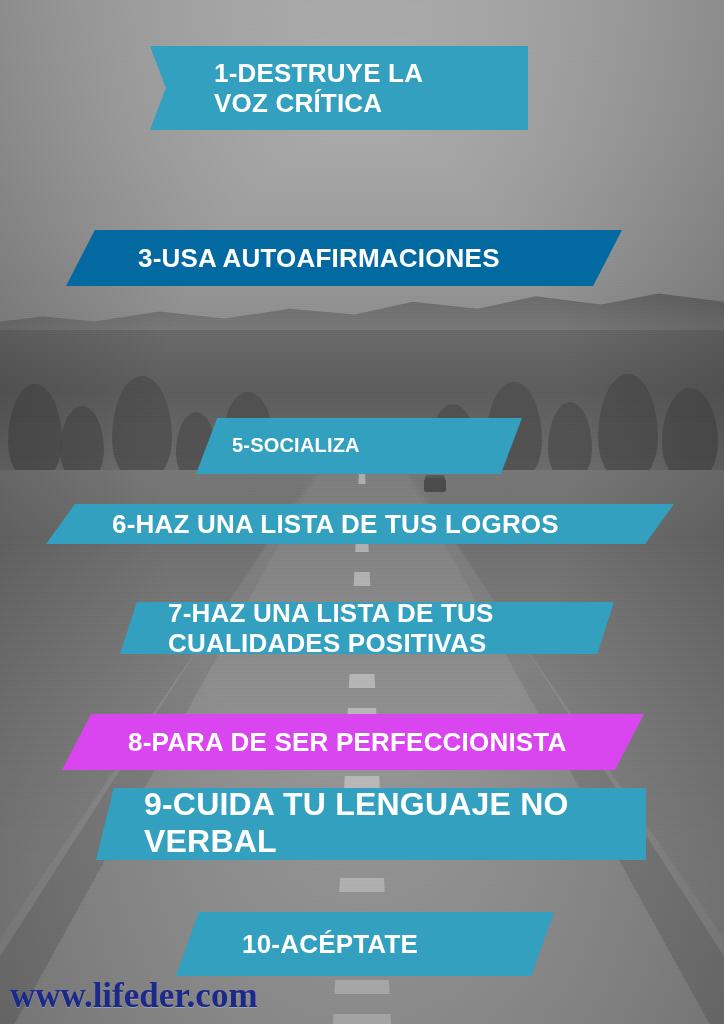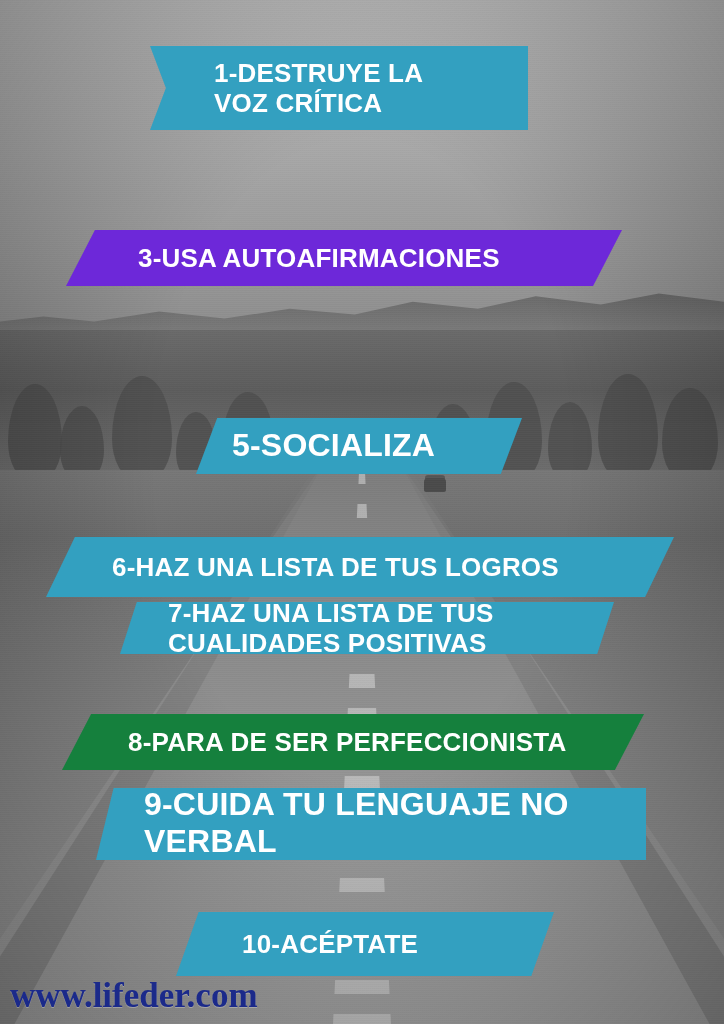--- a/index.html
+++ b/index.html
@@ -184,47 +184,47 @@
 
     <div class="banner" style="left:150px; top:46px; width:378px; height:84px; padding-left:64px; font-size:26px;
                 background:#33a0c0;
                 clip-path: polygon(0% 0%, 100% 0%, 100% 100%, 0% 100%, 4.2% 50%);">
       <span class="txt">1-DESTRUYE LA
 VOZ CRÍTICA</span>
     </div>
 
 
     <div class="banner" style="left:66px; top:230px; width:556px; height:56px; padding-left:72px; font-size:26px;
-                background:#6d28d9;
+                background:#0369a1;
                 clip-path: polygon(5.2% 0%, 100% 0%, 94.8% 100%, 0% 100%);">
       <span class="txt">3-USA AUTOAFIRMACIONES</span>
     </div>
 
 
-    <div class="banner" style="left:196px; top:418px; width:326px; height:56px; padding-left:36px; font-size:32px;
+    <div class="banner" style="left:196px; top:418px; width:326px; height:56px; padding-left:36px; font-size:20px;
                 background:#33a0c0;
                 clip-path: polygon(6.5% 0%, 100% 0%, 93.5% 100%, 0% 100%);">
       <span class="txt">5-SOCIALIZA</span>
     </div>
 
-    <div class="banner" style="left:46px; top:537px; width:628px; height:60px; padding-left:66px; font-size:26px;
+    <div class="banner" style="left:46px; top:504px; width:628px; height:40px; padding-left:66px; font-size:26px;
                 background:#33a0c0;
                 clip-path: polygon(4.6% 0%, 100% 0%, 95.4% 100%, 0% 100%);">
       <span class="txt">6-HAZ UNA LISTA DE TUS LOGROS</span>
     </div>
 
     <div class="banner" style="left:120px; top:602px; width:494px; height:52px; padding-left:48px; font-size:26px;
                 background:#33a0c0;
                 clip-path: polygon(3.4% 0%, 100% 0%, 96.6% 100%, 0% 100%);">
       <span class="txt">7-HAZ UNA LISTA DE TUS
 CUALIDADES POSITIVAS</span>
     </div>
 
     <div class="banner" style="left:62px; top:714px; width:582px; height:56px; padding-left:66px; font-size:26px;
-                background:#15803d;
+                background:#d946ef;
                 clip-path: polygon(5% 0%, 100% 0%, 95% 100%, 0% 100%);">
       <span class="txt">8-PARA DE SER PERFECCIONISTA</span>
     </div>
 
     <div class="banner" style="left:96px; top:788px; width:550px; height:72px; padding-left:48px; font-size:32px;
                 background:#33a0c0;
                 clip-path: polygon(3.2% 0%, 100% 0%, 100% 100%, 0% 100%); align-items: flex-end;">
       <span class="txt">9-CUIDA TU LENGUAJE NO
 VERBAL</span>
     </div>

